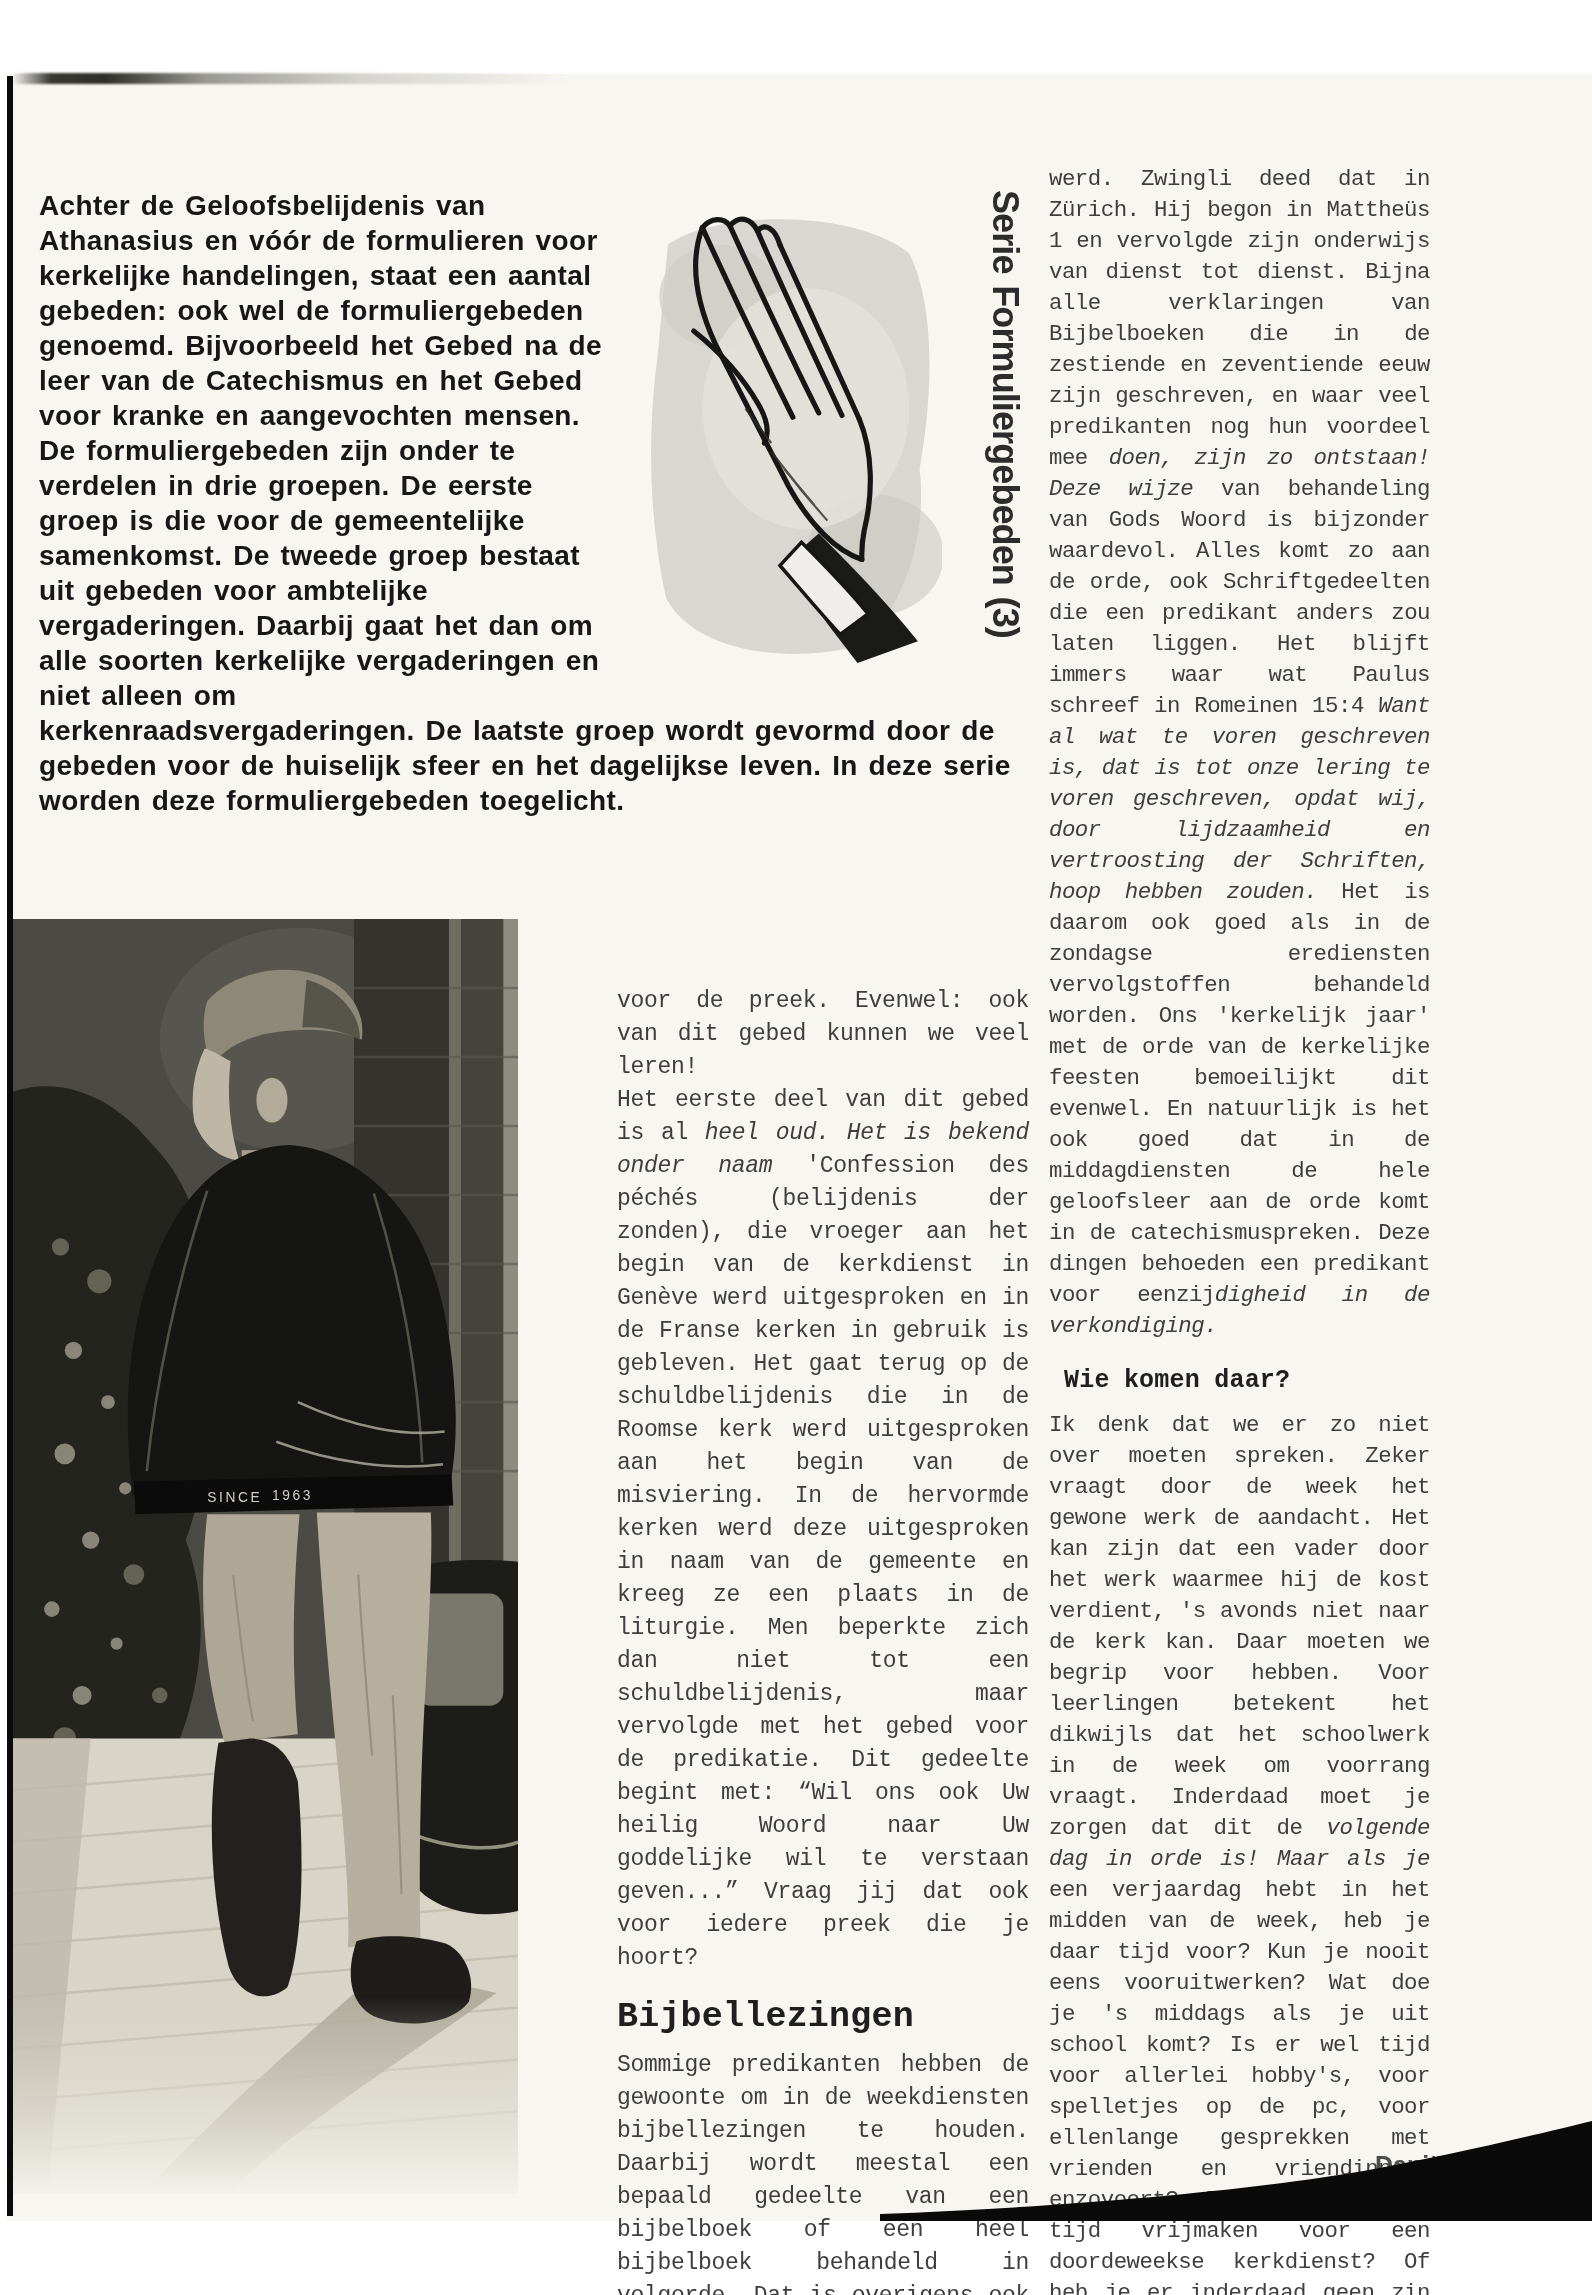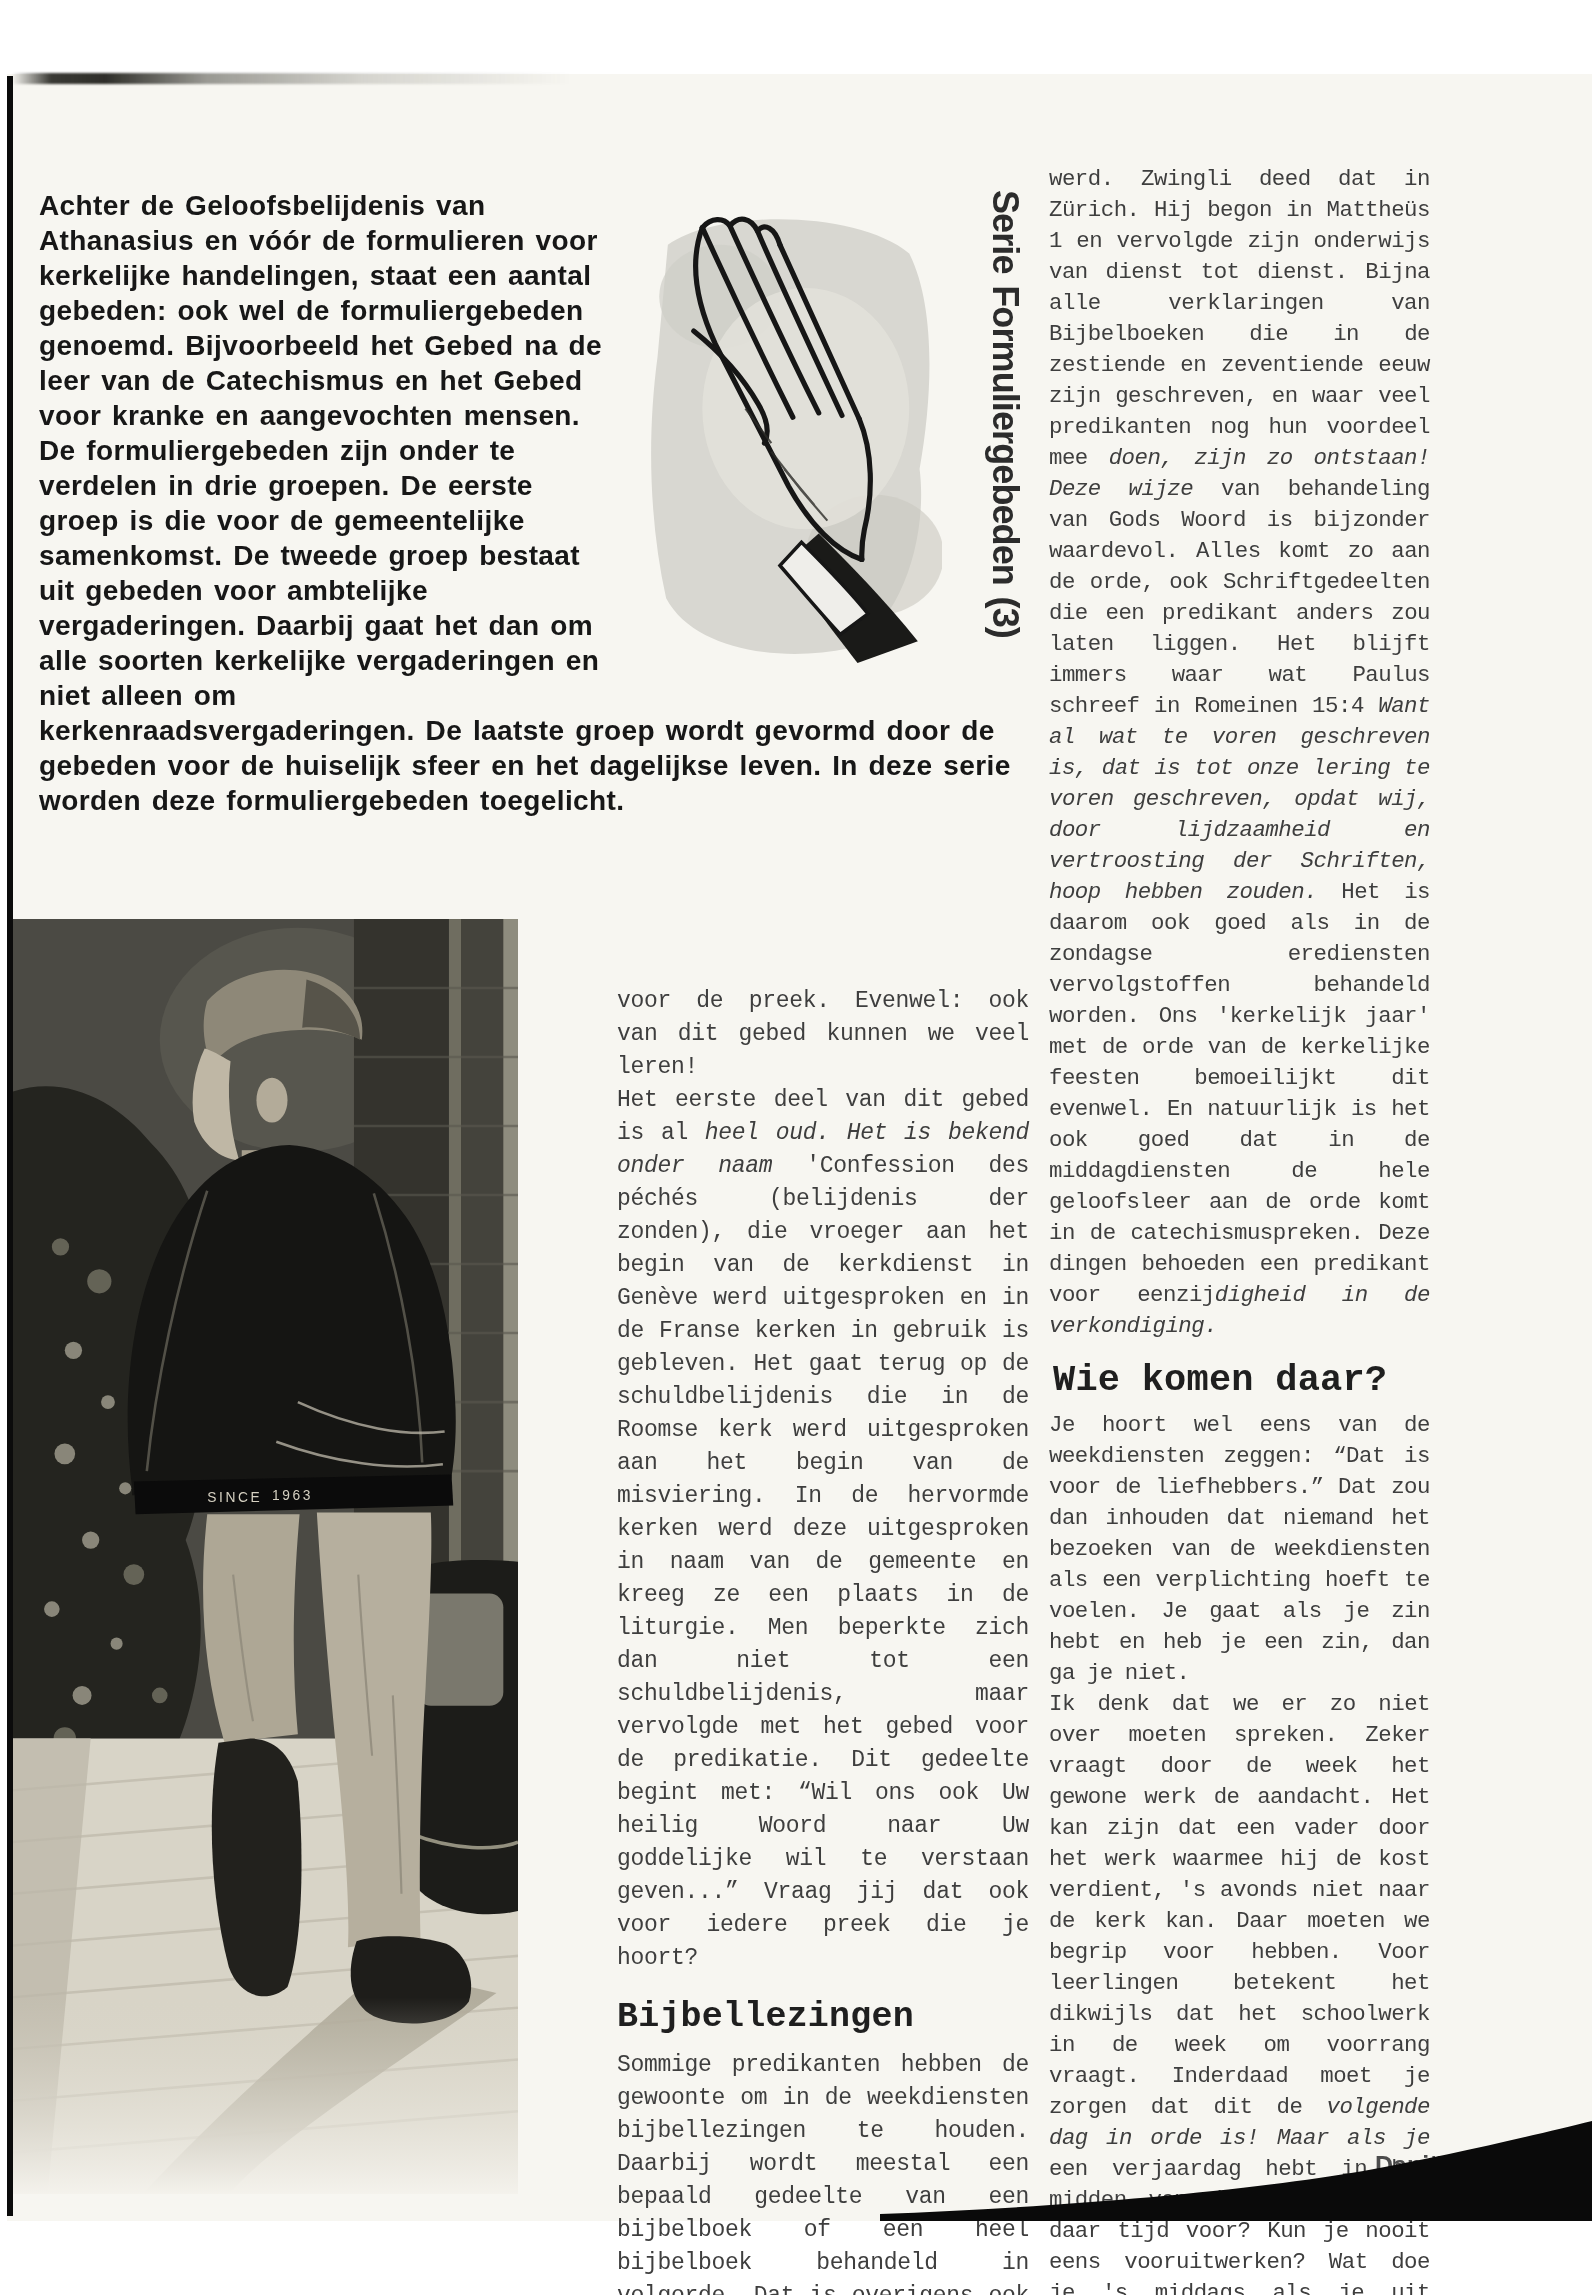--- a/index.html
+++ b/index.html
@@ -25,21 +25,21 @@
   .serie-title{
     position:absolute;right:0;top:0;height:485px;
     writing-mode:vertical-rl;text-orientation:sideways;
     font-size:36px;font-weight:700;color:#2c2c2c;letter-spacing:-0.9px;white-space:nowrap;
   }
   .col{position:absolute;color:#3e3e3e;text-align:justify;font-family:Liberation Mono, monospace;}
   .col p{margin:0;}
   .col em{font-style:italic;}
   .col .col-heading{font-weight:700;color:#1f1f1f;text-align:left;letter-spacing:0.2px;}
   .col-right{left:1049px;top:164px;width:381px;font-size:22.4px;line-height:31px;letter-spacing:-0.5px;word-spacing:-0.9px;}
-  .col-right .col-heading{font-size:37px;line-height:35px;margin:21px 4px 12px;}
+  .col-right .col-heading{font-size:25px;line-height:35px;margin:21px 15px 12px;}
   .col-middle{left:576px;top:985px;width:412px;font-size:23px;line-height:33px;letter-spacing:-0.3px;margin-left:41px;}
   .col-middle .col-heading{font-size:35px;line-height:36px;margin:24px 0 14px;}
   .photo-wrap{position:absolute;left:13px;top:919px;width:505px;height:1275px;}
   .photo-wrap svg{display:block;width:505px;height:1275px;}
   .footer{
     position:absolute;left:1375px;top:2151px;display:flex;align-items:center;gap:7.8px;
     font-size:25px;font-weight:700;color:#4c4c4c;
   }
   .fleur{font-size:28.5px;color:#2e2e2e;line-height:1;}
   .bottom-wedge{position:absolute;left:880px;top:2121px;width:712px;height:100px;}
@@ -176,21 +176,20 @@
 <div class="col col-middle">
     <p><span>voor de preek. Evenwel: ook van dit gebed kunnen we veel leren!</span></p>
     <p><span>Het eerste deel van dit gebed is al </span><em>heel oud. Het is bekend onder naam</em><span> 'Confession des péchés (belijdenis der zonden), die vroeger aan het begin van de kerkdienst in Genève werd uitgesproken en in de Franse kerken in gebruik is gebleven. Het gaat terug op de schuldbelijdenis die in de Roomse kerk werd uitgesproken aan het begin van de misviering. In de hervormde kerken werd deze uitgesproken in naam van de gemeente en kreeg ze een plaats in de liturgie. Men beperkte zich dan niet tot een schuldbelijdenis, maar vervolgde met het gebed voor de predikatie. Dit gedeelte begint met: “Wil ons ook Uw heilig Woord naar Uw goddelijke wil te verstaan geven...” Vraag jij dat ook voor iedere preek die je hoort?</span></p>
     <div class="col-heading">Bijbellezingen</div>
     <p><span>Sommige predikanten hebben de gewoonte om in de weekdiensten bijbellezingen te houden. Daarbij wordt meestal een bepaald gedeelte van een bijbelboek of een heel bijbelboek behandeld in volgorde. Dat is overigens ook een goed reformatorische gewoonte! In de reformatietijd behandelde men dikwijls een heel bijbelboek, van vers tot vers, waarbij niets overgeslagen</span></p>
   </div>
 
 <div class="col col-right">
     <p><span>werd. Zwingli deed dat in Zürich. Hij begon in Mattheüs 1 en vervolgde zijn onderwijs van dienst tot dienst. Bijna alle verklaringen van Bijbelboeken die in de zestiende en zeventiende eeuw zijn geschreven, en waar veel predikanten nog hun voordeel mee </span><em>doen, zijn zo ontstaan! Deze wijze</em><span> van behandeling van Gods Woord is bijzonder waardevol. Alles komt zo aan de orde, ook Schriftgedeelten die een predikant anders zou laten liggen. Het blijft immers waar wat Paulus schreef in Romeinen 15:4 </span><em>Want al wat te voren geschreven is, dat is tot onze lering te voren geschreven, opdat wij, door lijdzaamheid en vertroosting der Schriften, hoop hebben zouden.</em><span> Het is daarom ook goed als in de zondagse erediensten vervolgstoffen behandeld worden. Ons 'kerkelijk jaar' met de orde van de kerkelijke feesten bemoeilijkt dit evenwel. En natuurlijk is het ook goed dat in de middagdiensten de hele geloofsleer aan de orde komt in de catechismuspreken. Deze dingen behoeden een predikant voor eenzij</span><em>digheid in de verkondiging.</em></p>
     <div class="col-heading">Wie komen daar?</div>
-    <p><span>Je hoort wel eens van de weekdiensten zeggen: “Dat is voor de liefhebbers.” Dat zou dan inhouden dat niemand het bezoeken van de weekdiensten als een verplichting hoeft te voelen. Je gaat als je zin hebt en heb je een zin, dan ga je niet.</span></p>
     <p><span>Ik denk dat we er zo niet over moeten spreken. Zeker vraagt door de week het gewone werk de aandacht. Het kan zijn dat een vader door het werk waarmee hij de kost verdient, 's avonds niet naar de kerk kan. Daar moeten we begrip voor hebben. Voor leerlingen betekent het dikwijls dat het schoolwerk in de week om voorrang vraagt. Inderdaad moet je zorgen dat dit de </span><em>volgende dag in orde is! Maar als je</em><span> een verjaardag hebt in het midden van de week, heb je daar tijd voor? Kun je nooit eens vooruitwerken? Wat doe je 's middags als je uit school komt? Is er wel tijd voor allerlei hobby's, voor spelletjes op de pc, voor ellenlange gesprekken met vrienden en vriendinnen, enzovoort? En kun je geen tijd vrijmaken voor een doordeweekse kerkdienst? Of heb je er inderdaad geen zin in? Dat laatste zou wel heel verdrietig zijn. Trouwens: je kunt ook</span></p>
   </div>
 
 <div class="footer">
   <span>Daniël</span>
   <span class="fleur">⚜</span>
   <span>5</span>
 </div>
 
 <svg class="bottom-wedge" viewBox="0 0 825 116" preserveAspectRatio="none">

